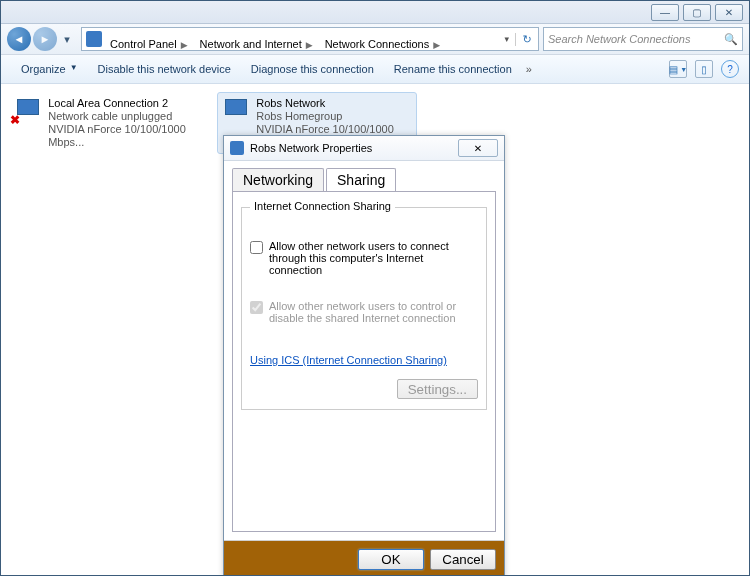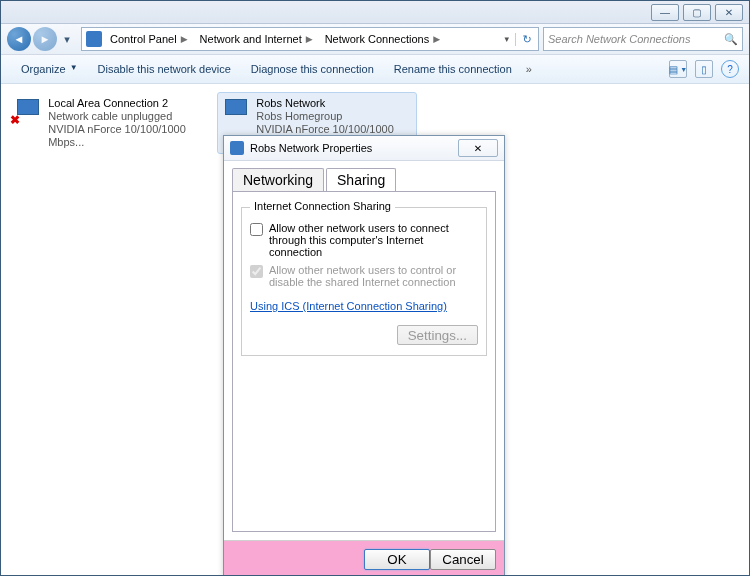--- a/index.html
+++ b/index.html
@@ -5,21 +5,21 @@
 html,body{margin:0;padding:0;font-family:"Segoe UI",Tahoma,sans-serif;font-size:11px;color:#000;background:#fff}
 .window{width:750px;height:576px;box-sizing:border-box;border:1px solid #3b5b7a;position:relative;background:#fff;overflow:hidden}
 .titlebar{height:22px;background:linear-gradient(#e9eef6,#dde6f2);border-bottom:1px solid #b9c7d8;display:flex;align-items:center;justify-content:flex-end;padding-right:6px}
 .win-btns{display:flex;gap:4px}
 .win-btn{width:26px;height:15px;border:1px solid #7a94ad;border-radius:2px;background:linear-gradient(#f5f9fd,#dbe6f2);display:flex;align-items:center;justify-content:center;font-size:10px;color:#3c5a78}
 .navbar{height:30px;background:linear-gradient(#f6f9fd,#e8eff7);display:flex;align-items:center;padding:0 6px;border-bottom:1px solid #d0d9e4}
 .nav-arrow{width:24px;height:24px;border-radius:50%;background:radial-gradient(circle at 30% 30%,#6fa5d8,#2a6fb3);margin-right:2px;display:flex;align-items:center;justify-content:center;color:#fff;font-size:11px}
 .nav-arrow.small{width:16px;height:24px;background:none;color:#3c5a78}
 .addr{flex:1;height:22px;border:1px solid #9cb3c9;background:#fff;margin:0 4px;display:flex;align-items:center;padding-left:4px}
 .addr .ic{width:16px;height:16px;background:#3a79c3;margin-right:4px;border-radius:2px}
-.crumb{display:flex;align-items:center;height:100%;padding:0 4px;cursor:default}
+.crumb{display:flex;align-items:flex-end;height:100%;padding:0 4px;cursor:default}
 .crumb .arr{margin:0 4px;color:#707070;font-size:9px}
 .addr-end{margin-left:auto;display:flex;align-items:center}
 .addr-end .refresh{width:22px;text-align:center;border-left:1px solid #ccc;color:#2a6fb3}
 .search{width:190px;height:22px;border:1px solid #9cb3c9;background:#fff;display:flex;align-items:center;padding:0 4px;color:#888}
 .search .mag{margin-left:auto;color:#555}
 .toolbar{height:28px;background:linear-gradient(#f7fbff,#e6f0fa);border-bottom:1px solid #d0ddeb;display:flex;align-items:center;padding:0 10px;color:#1b3f66}
 .tool{padding:0 10px;display:flex;align-items:flex-start;cursor:default}
 .tool .dd{font-size:8px;margin-left:4px}
 .tool-right{margin-left:auto;display:flex;align-items:center;gap:8px}
 .tool-right .ic2{width:16px;height:16px;border:1px solid #9cb3c9;border-radius:2px;display:flex;align-items:center;justify-content:center;color:#2a6fb3;font-size:10px}
@@ -37,26 +37,26 @@
 .dlg-title{height:24px;background:linear-gradient(#fdfdfe,#eef3f9);border-bottom:1px solid #d0d9e4;display:flex;align-items:center;padding:0 6px}
 .dlg-title .ic3{width:14px;height:14px;background:#3a79c3;border-radius:2px;margin-right:6px}
 .dlg-title .x{margin-left:auto;width:38px;height:16px;border:1px solid #9cb3c9;border-radius:2px;display:flex;align-items:center;justify-content:center;font-size:10px}
 .dlg-body{padding:6px 8px 8px 8px}
 .tabs{display:flex;border-bottom:1px solid #aab;position:relative;top:1px}
 .tab{padding:3px 10px;border:1px solid #aab;border-bottom:none;background:#f2f2f2;margin-right:2px;border-radius:2px 2px 0 0;font-size:14px}
 .tab.active{background:#fff;position:relative;z-index:2}
 .tabpage{border:1px solid #aab;border-top:none;padding:10px 8px;height:320px;background:#fff}
 .group{border:1px solid #ccc;padding:8px 8px 10px 8px;position:relative;margin-top:6px}
 .group .legend{position:absolute;top:-8px;left:8px;background:#fff;padding:0 4px}
-.chk{display:flex;align-items:flex-start;margin:6px 0}
+.chk{display:flex;align-items:flex-start;margin:24px 0}
 .chk input{margin:1px 6px 0 0}
 .chk.dis{color:#9a9a9a}
 .link{color:#0a53c1;text-decoration:underline;margin-top:6px;display:inline-block}
 .settings-btn{float:right;height:20px;padding:0 10px;border:1px solid #b5b5b5;background:linear-gradient(#f6f6f6,#ececec);color:#9a9a9a;border-radius:2px;margin-top:13px}
-.dlg-buttons{height:36px;background:#f9a8d4;border-top:1px solid #d0d0d0;display:flex;align-items:center;justify-content:flex-end;padding:0 8px;gap:0}
+.dlg-buttons{height:36px;background:#a16207;border-top:1px solid #d0d0d0;display:flex;align-items:center;justify-content:flex-end;padding:0 8px;gap:6px}
 .btn{height:21px;width:66px;border:1px solid #8a8a8a;background:linear-gradient(#fdfdfd,#e4e4e4);border-radius:2px}
 .btn.default{border:1px solid #3a79c3;box-shadow:0 0 2px #7db5e8}
 </style>
 </head>
 <body>
 
 <div class="window">
 
   <div class="titlebar">
     <div class="win-btns">

